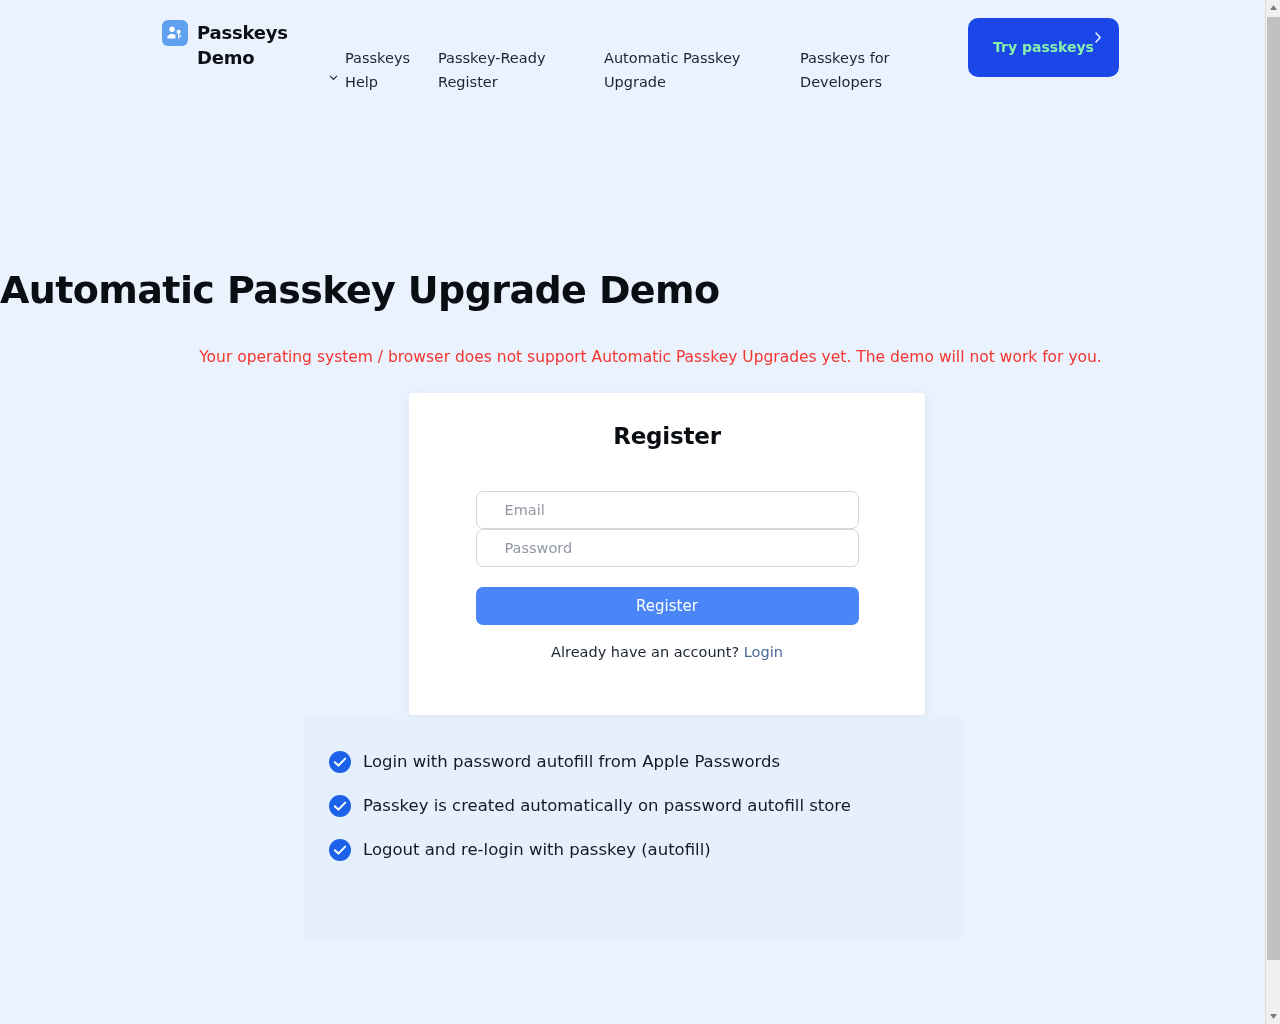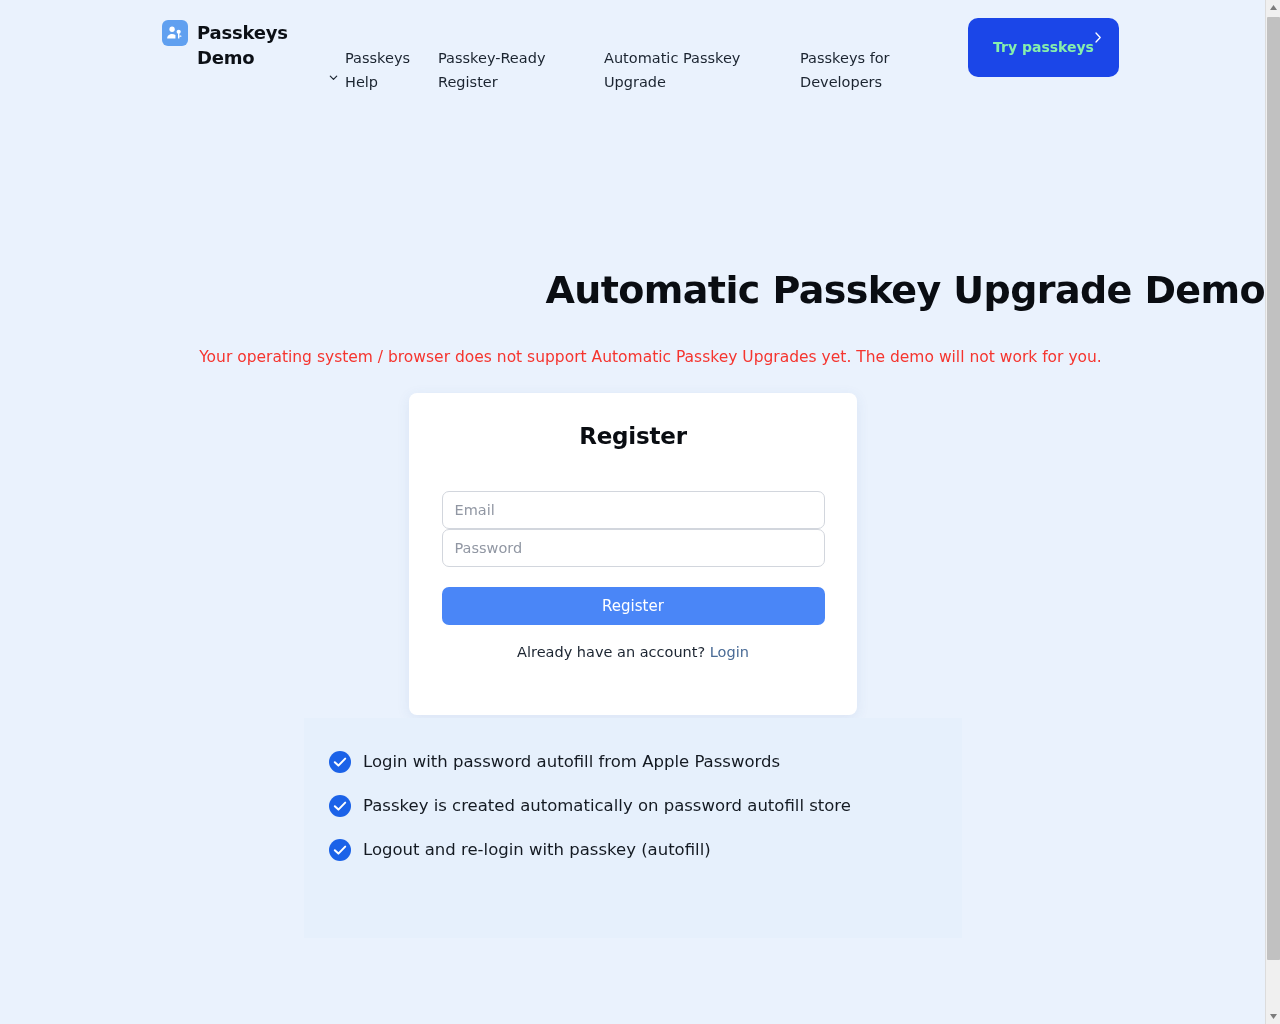--- a/index.html
+++ b/index.html
@@ -132,21 +132,21 @@
     width: 10px;
     height: 13px;
   }
 
   
   .page-title {
     position: absolute;
     left: 0;
     top: 268px;
     width: 1265px;
-    text-align: right;
+    text-align: left;
     font-size: 38px;
     font-weight: 700;
     letter-spacing: -0.6px;
     color: #0a0d12;
   }
 
   .warning-text {
     position: absolute;
     left: 0;
     top: 346px;
@@ -156,24 +156,24 @@
     line-height: 22px;
     color: #f5352f;
     padding-left: 36px;
   }
 
   
   .auth-card {
     position: absolute;
     left: 409px;
     top: 393px;
-    width: 448px;
+    width: 516px;
     height: 322px;
     background: #ffffff;
-    border-radius: 8px;
+    border-radius: 3px;
     box-shadow: 0 3px 14px rgba(60, 90, 150, 0.09);
   }
 
   .auth-title {
     margin-top: 30px;
     text-align: center;
     font-size: 23px;
     font-weight: 700;
     letter-spacing: -0.2px;
     color: #0a0d12;
@@ -183,21 +183,21 @@
     display: block;
     width: 383px;
     height: 38px;
     margin: 0 auto;
     border: 1px solid #d2d6dd;
     border-radius: 7px;
     background: #ffffff;
     font-family: "DejaVu Sans", sans-serif;
     font-size: 14.5px;
     color: #1b2430;
-    padding: 0 12px;
+    padding: 0 28px;
     outline: none;
   }
 
   .field::placeholder { color: #9197a3; }
 
   .field-email  { margin-top: 42px; }
   .field-pass   { }
 
   .submit-button {
     display: block;

